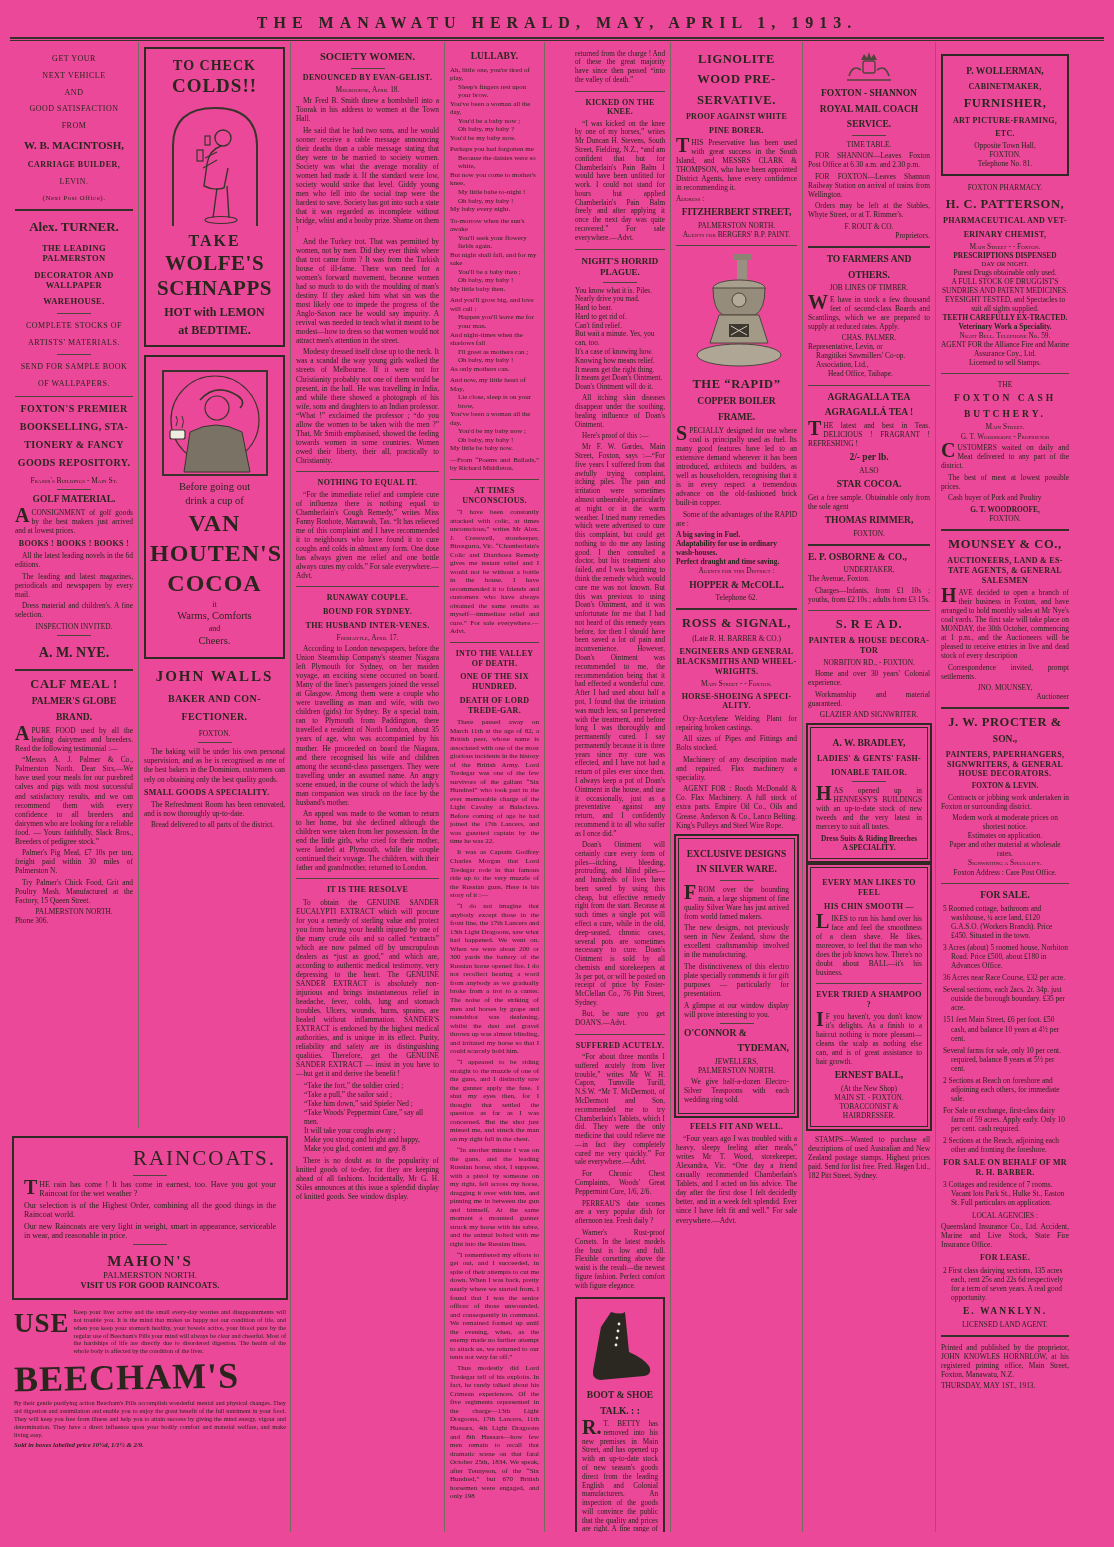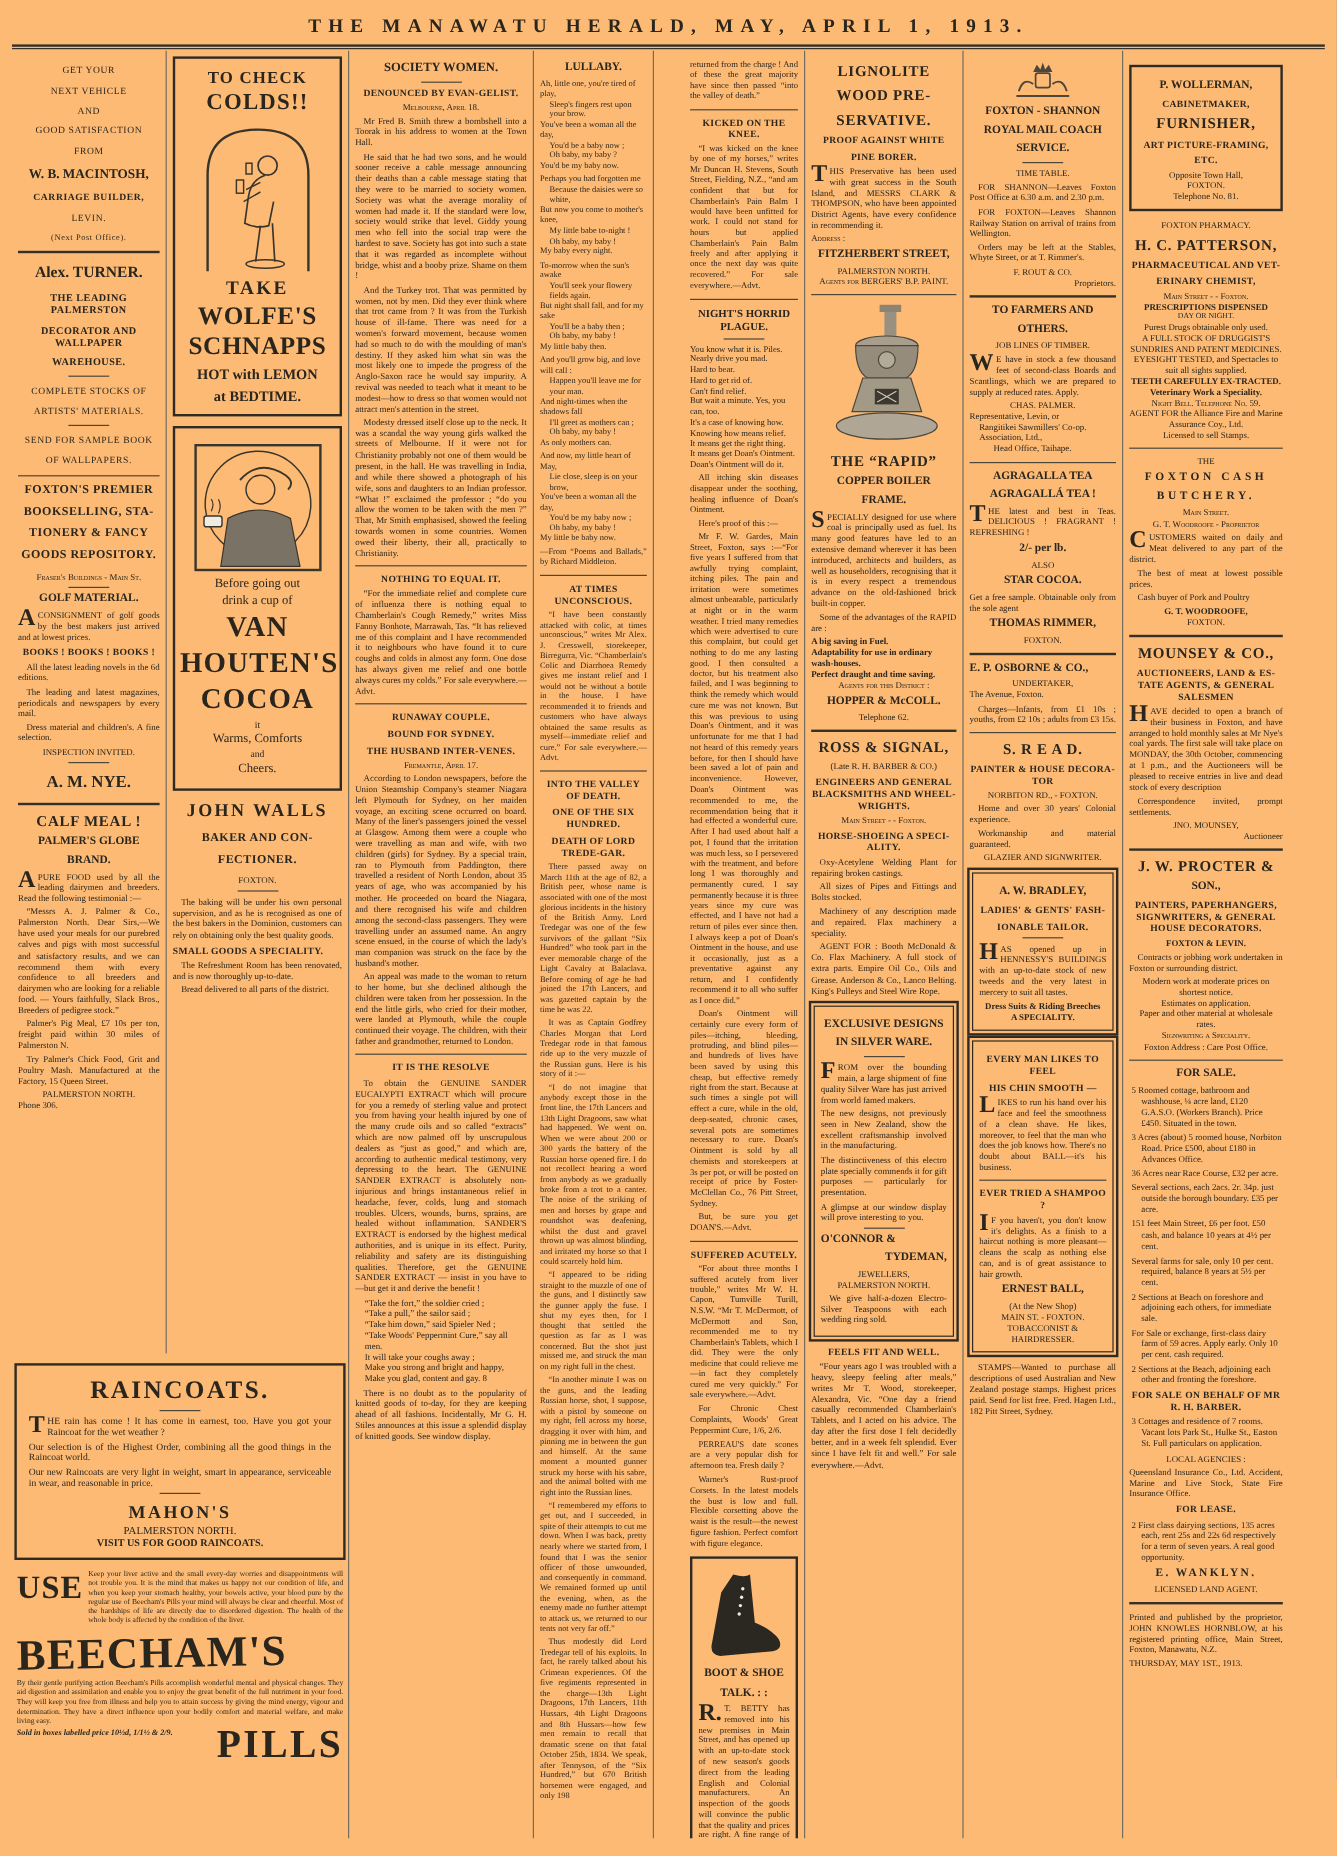--- a/index.html
+++ b/index.html
@@ -1,17 +1,17 @@
 <!DOCTYPE html>
 <html><head>
 <meta charset="utf-8">
 <style>
 *{margin:0;padding:0;box-sizing:border-box;}
 html,body{background:#a9a498;}
-.page{width:1114px;height:1547px;margin:0 auto;background:#fdba74;color:#2a261e;
+.page{width:1114px;height:1547px;margin:0 auto;background:#ec4899;color:#2a261e;
   font-family:"Liberation Serif",serif;padding:4px 10px;overflow:hidden;position:relative;}
 .masthead{text-align:center;font-size:16px;font-weight:700;letter-spacing:6px;padding:10px 0 5px;}
 .mastrule{border-top:2px solid #35312a;border-bottom:1px solid #35312a;height:4px;margin-bottom:1px;}
 .cols{display:flex;height:1490px;overflow:hidden;}
 .col{padding:5px 5px 0;border-left:1px solid #736d60;overflow:hidden;font-size:7.4px;line-height:1.22;text-align:justify;}
 .leftzone{width:280px;flex:none;display:flex;flex-direction:column;overflow:hidden;}
 .lz-top{display:flex;height:1086px;overflow:hidden;flex:none;}
 .c1{width:128px;flex:none;border-left:none;}
 .c2{width:152px;flex:none;}
 .c3{width:154px;flex:none;}
@@ -46,21 +46,21 @@
 .wolfe-t2{font-size:19px;font-weight:800;letter-spacing:1px;}
 .wolfe-take{font-size:16px;font-weight:700;letter-spacing:2px;margin-top:2px;}
 .wolfe-brand{font-size:21px;font-weight:800;letter-spacing:.5px;}
 .wolfe-l{font-size:12px;font-weight:700;margin-top:3px;}
 .cocoa{border:2px solid #2f2b24;padding:8px 4px;text-align:center;margin-bottom:8px;}
 .cocoa-pre{font-size:10.5px;margin:1px 0;}
 .cocoa-brand{font-size:24px;font-weight:800;letter-spacing:1px;margin:1px 0;}
 .cocoa-it{font-size:8px;}
 .cocoa-tail{font-size:10.5px;margin:1px 0;}
 .rainbox{border:2px solid #2f2b24;margin:8px 2px 6px;padding:8px 10px;}
-.rain-h{font-size:21px;font-weight:700;text-align:center;letter-spacing:2px;}
+.rain-h{font-size:21px;font-weight:400;text-align:right;letter-spacing:2px;}
 .rain p{font-size:8px;margin:3px 0;text-align:justify;}
 .mahons{font-size:15px;font-weight:800;text-align:center;letter-spacing:2px;margin-top:8px;}
 .beech{padding:2px 4px;}
 .beech-top{display:flex;align-items:flex-start;gap:4px;}
 .use{font-size:27px;font-weight:800;letter-spacing:1px;flex:none;}
 .beech-p{font-size:6.3px;line-height:1.25;text-align:justify;}
 .beech-brand{font-size:36px;font-weight:800;letter-spacing:1px;transform:rotate(-1deg);margin:1px 0;}
 .beech-sold{font-size:6.8px;font-weight:700;font-style:italic;margin-top:3px;}
 .beech-pills{font-size:33px;font-weight:800;letter-spacing:2px;text-align:right;margin-top:-12px;}
 .listitem{margin:3px 0;padding-left:10px;text-indent:-8px;text-align:left;}
@@ -200,21 +200,20 @@
       </div>
 
       <div class="beech">
         <div class="beech-top">
           <span class="use">USE</span>
           <span class="beech-p">Keep your liver active and the small every-day worries and disappointments will not trouble you.  It is the mind that makes us happy not our condition of life, and when you keep your stomach healthy, your bowels active, your blood pure by the regular use of Beecham's Pills your mind will always be clear and cheerful.  Most of the hardships of life are directly due to disordered digestion.  The health of the whole body is affected by the condition of the liver.</span>
         </div>
         <div class="beech-brand">BEECHAM'S</div>
         <div class="beech-p">By their gentle purifying action Beecham's Pills accomplish wonderful mental and physical changes.  They aid digestion and assimilation and enable you to enjoy the great benefit of the full nutriment in your food.  They will keep you free from illness and help you to attain success by giving the mind energy, vigour and determination.  They have a direct influence upon your bodily comfort and material welfare, and make living easy.</div>
         <div class="beech-sold">Sold in boxes labelled price 10½d, 1/1½ &amp; 2/9.</div>
-        <div class="beech-pills">PILLS</div>
       </div>
     </div>
 
     <div class="col c3">
       <div class="h-md" style="font-size:10.5px">SOCIETY WOMEN.</div>
       <div class="sep"></div>
       <div class="h-sm">DENOUNCED BY EVAN-GELIST.</div>
       <div class="dateline">Melbourne, April 18.</div>
       <div class="p">Mr Fred B. Smith threw a bombshell into a Toorak in his address to women at the Town Hall.</div>
       <div class="p">He said that he had two sons, and he would sooner receive a cable message announcing their deaths than a cable message stating that they were to be married to society women.  Society was what the average morality of women had made it.  If the standard were low, society would strike that level.  Giddy young men who fell into the social trap were the hardest to save.  Society has got into such a state that it was regarded as incomplete without bridge, whist and a booby prize.  Shame on them !</div>

